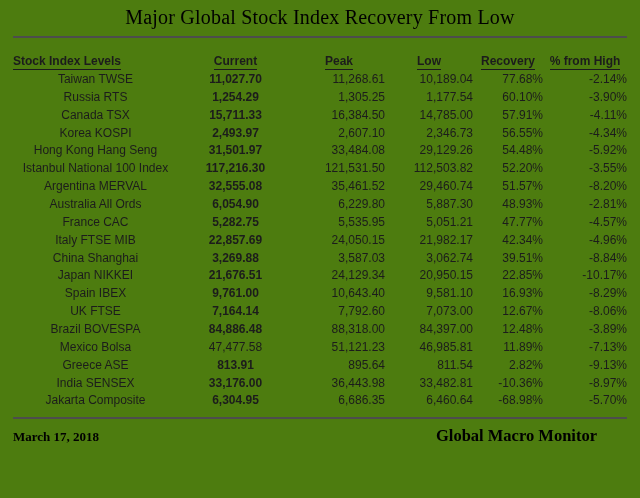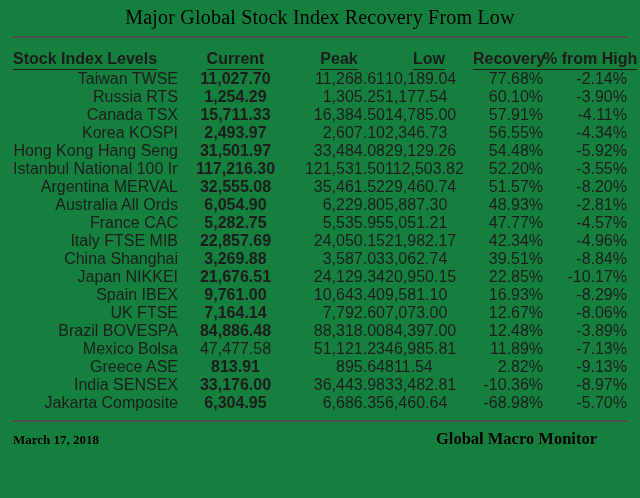--- a/index.html
+++ b/index.html
@@ -1,20 +1,20 @@
 <!DOCTYPE html>
 <html><head>
 <meta charset="utf-8">
 <style>
   html, body { margin: 0; padding: 0; background: #ffffff; }
   .page {
     position: relative;
     width: 640px;
     height: 498px;
-    background: #15803d;
+    background: #4d7c0f;
     overflow: hidden;
     box-sizing: border-box;
   }
   .title {
     margin: 0;
     padding-top: 6px;
     height: 26px;
     text-align: center;
     font-family: "Liberation Serif", serif;
     font-weight: normal;
@@ -28,21 +28,21 @@
     background: #4d4d4d;
   }
   .rule-top { margin-top: 4px; }
   .rule-bottom { margin-top: 8px; }
   table.idx {
     margin: 12px 13px 0 13px;
     width: 614px;
     border-collapse: collapse;
     table-layout: fixed;
     font-family: "Liberation Sans", sans-serif;
-    font-size: 16px;
+    font-size: 12px;
     color: #1c1c1c;
   }
   table.idx th {
     padding: 0;
     height: 20px;
     vertical-align: bottom;
     font-weight: bold;
     white-space: nowrap;
   }
   th.h-name { text-align: left; padding-left: 5px; }
@@ -51,25 +51,25 @@
     display: inline-block;
     border-bottom: 1.5px solid #1c1c1c;
     padding-bottom: 1px;
   }
   table.idx td {
     padding: 0;
     height: 17.86px;
     white-space: nowrap;
     overflow: hidden;
   }
-  td.td-name     { text-align: right;  padding-left: 5px; }
+  td.td-name     { text-align: center;  padding-left: 5px; }
   td.td-current  { text-align: center; font-weight: bold; }
   td.td-current.no-bold { font-weight: normal; }
   td.td-peak     { text-align: right; padding-right: 2px; }
-  td.td-low      { text-align: left; padding-right: 8px; }
+  td.td-low      { text-align: right; padding-right: 8px; }
   td.td-recovery { text-align: right; padding-right: 2px; }
   td.td-fromhigh { text-align: right; padding-right: 18px; }
   .footer {
     margin: 7px 13px 0 13px;
     display: flex;
     justify-content: space-between;
     align-items: baseline;
     font-family: "Liberation Serif", serif;
     color: #000000;
   }

